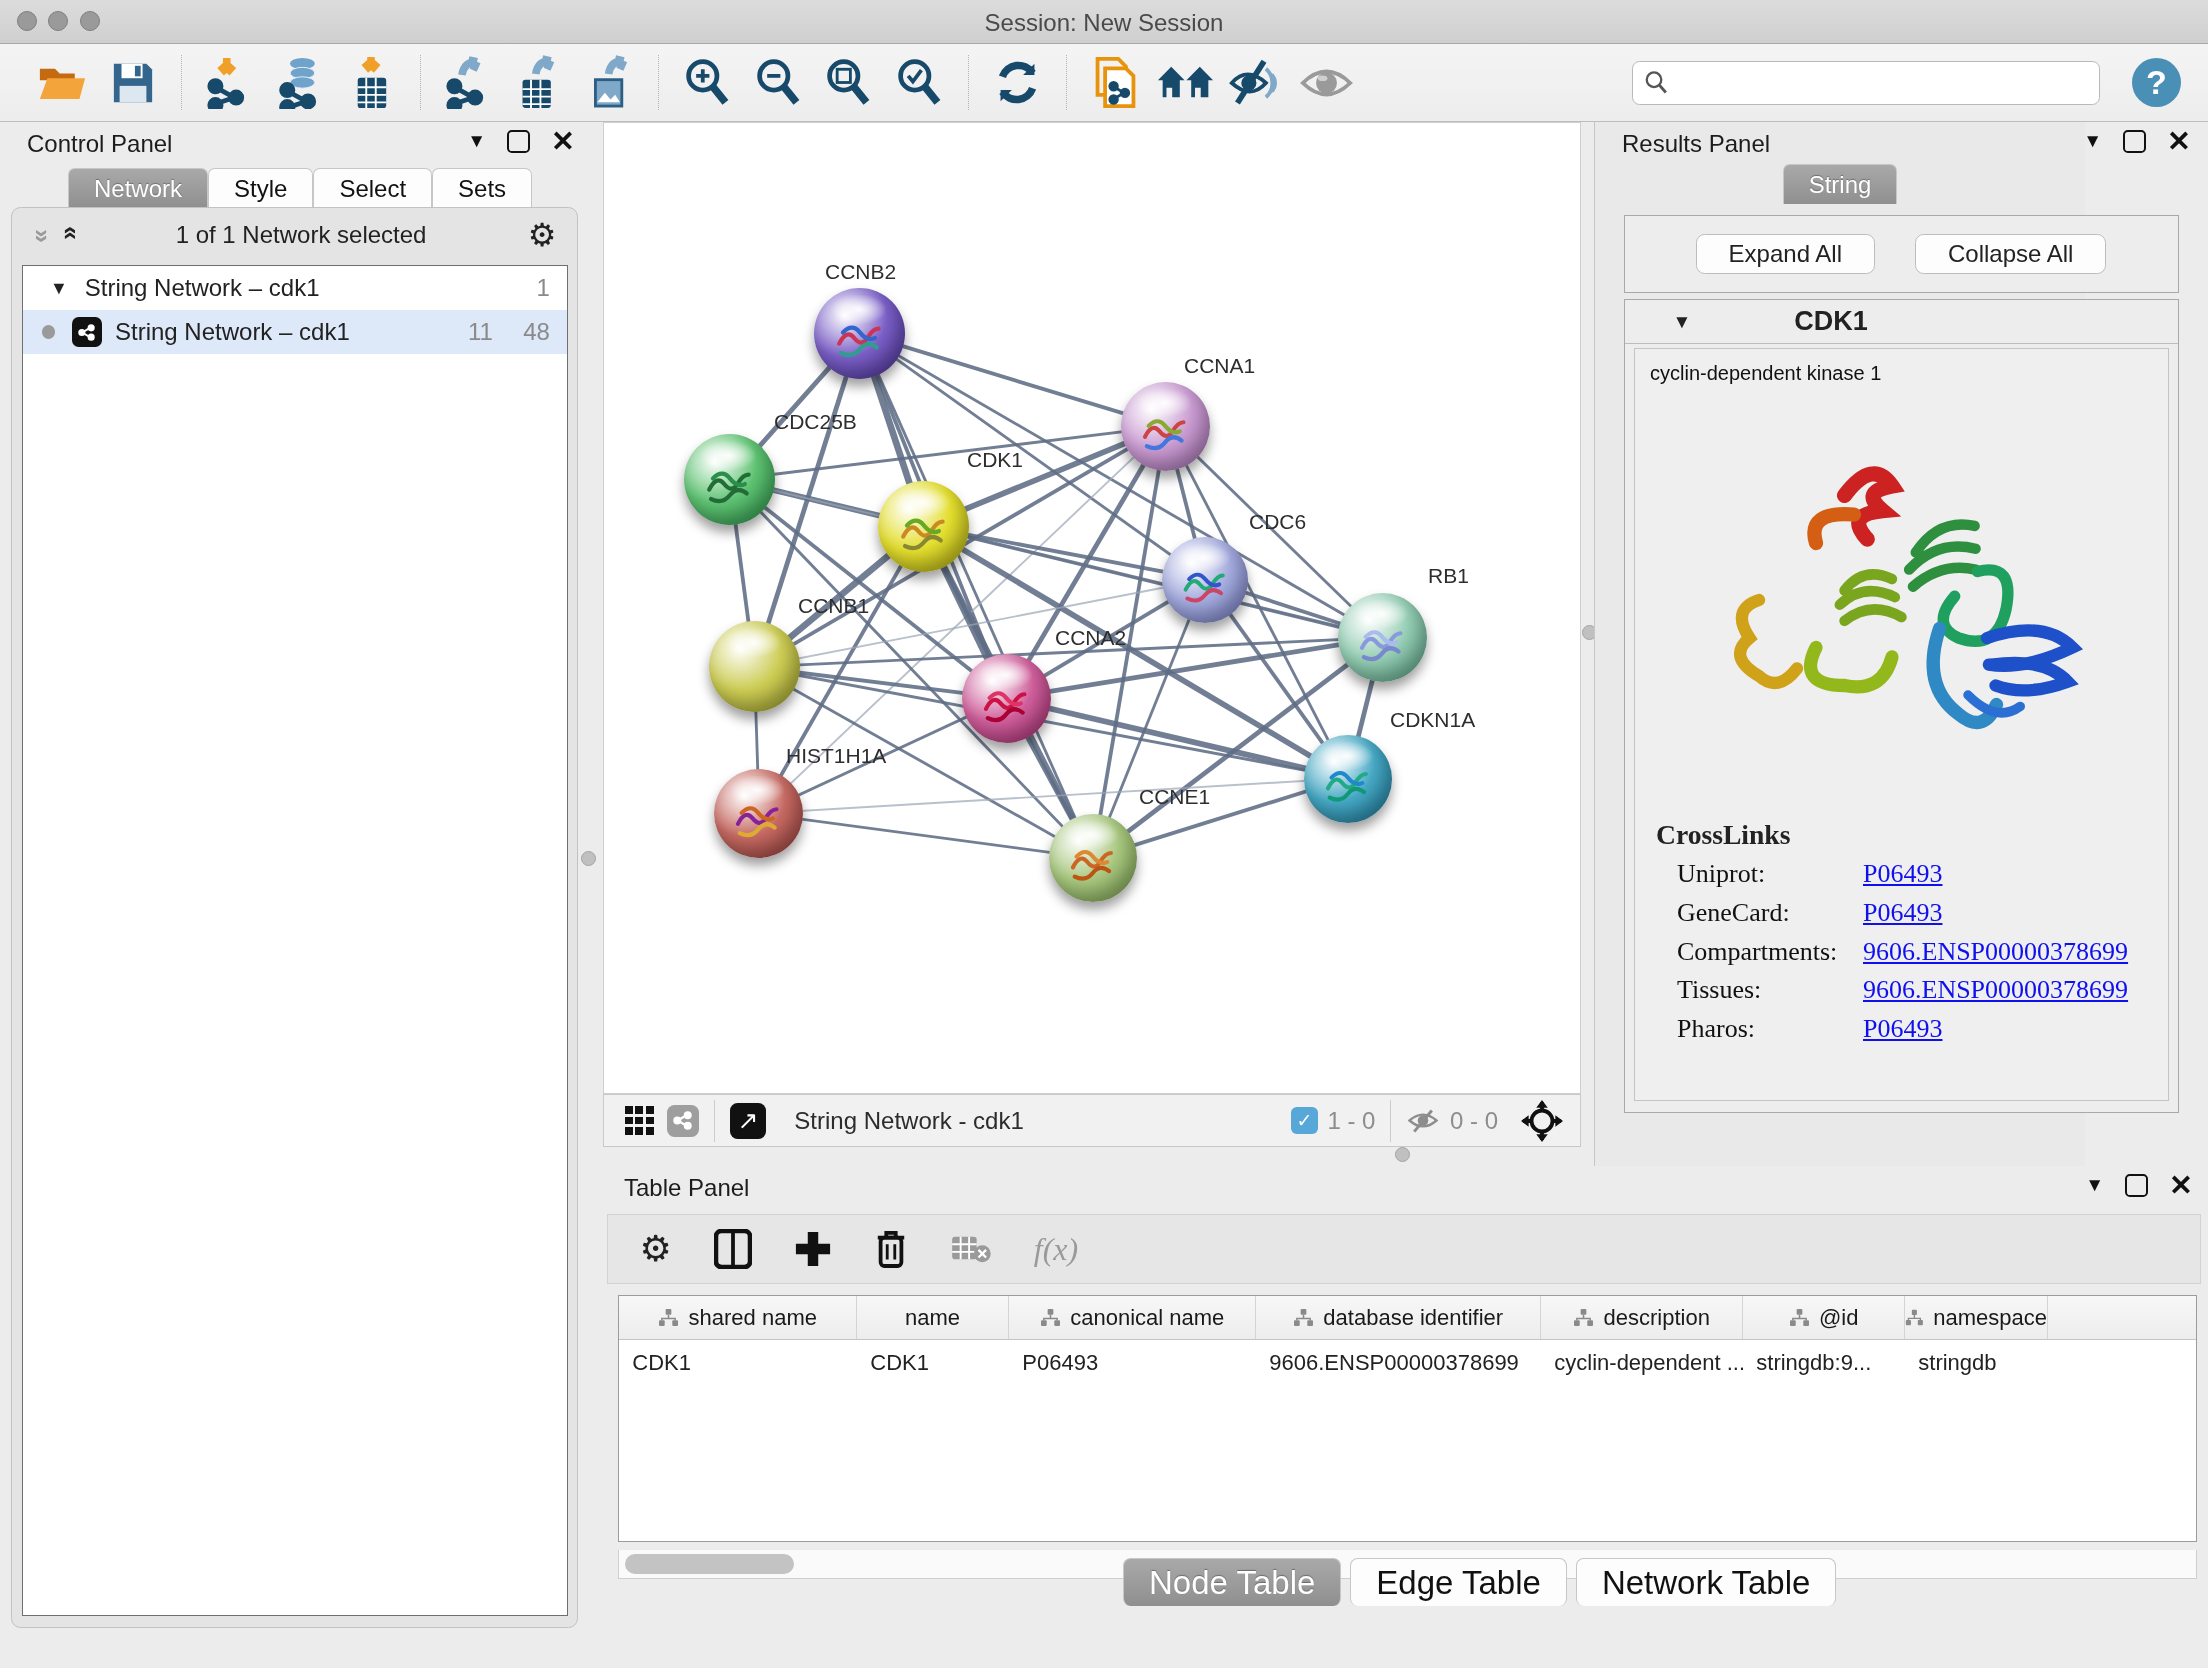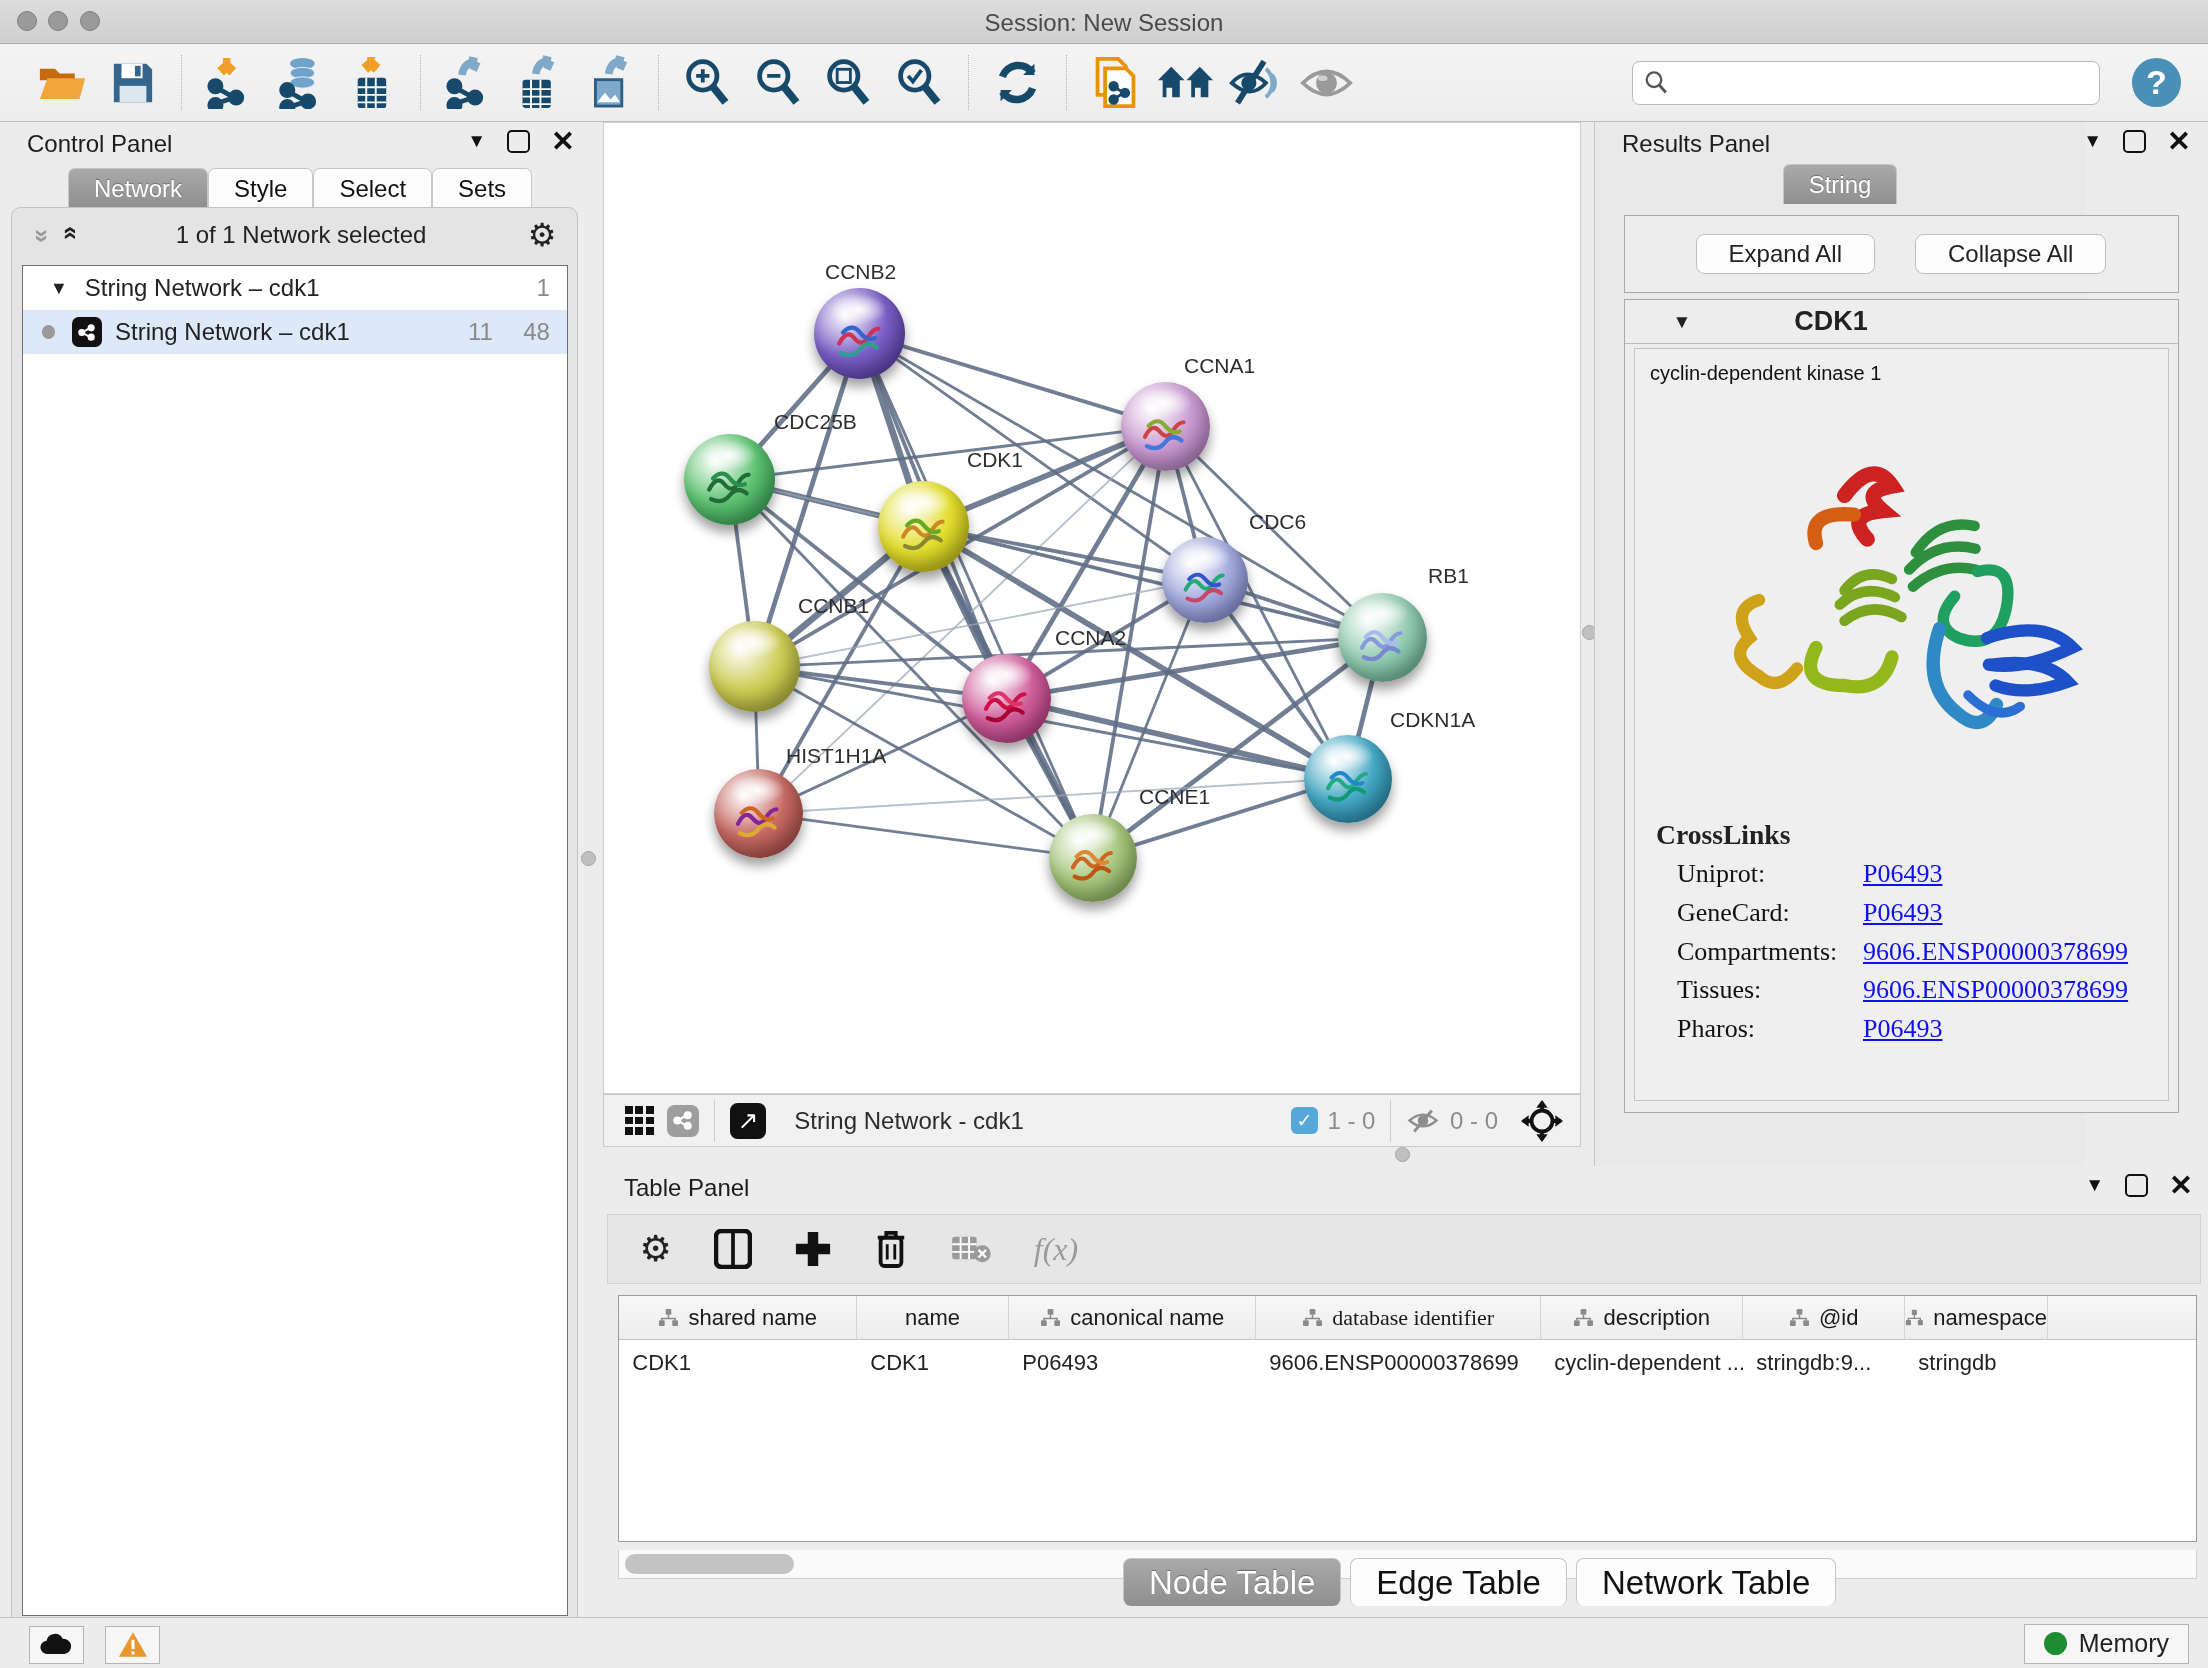--- a/index.html
+++ b/index.html
@@ -662,21 +662,21 @@
             <svg width="21" height="19" viewBox="0 0 22 20">
               <g fill="#8a8a8a">
                 <rect x="8" y="1" width="6" height="6" rx="1"></rect>
                 <rect x="1" y="13" width="6" height="6" rx="1"></rect>
                 <rect x="15" y="13" width="6" height="6" rx="1"></rect>
               </g>
               <path d="M11 7 v4 M4 13 v-2 h14 v2" stroke="#8a8a8a" stroke-width="1.6" fill="none"></path>
             </svg>
             <span>canonical name</span>
           </div>
-          <div class="th" style="width: 285px; font-family: Liberation Serif, serif;">
+          <div class="th" style="width: 285px;">
             <svg width="21" height="19" viewBox="0 0 22 20">
               <g fill="#8a8a8a">
                 <rect x="8" y="1" width="6" height="6" rx="1"></rect>
                 <rect x="1" y="13" width="6" height="6" rx="1"></rect>
                 <rect x="15" y="13" width="6" height="6" rx="1"></rect>
               </g>
               <path d="M11 7 v4 M4 13 v-2 h14 v2" stroke="#8a8a8a" stroke-width="1.6" fill="none"></path>
             </svg>
             <span>database identifier</span>
           </div>
@@ -727,33 +727,15 @@
     <div id="tp-hscroll">
       <div id="tp-hthumb"></div>
     </div>
     <div id="tp-tabs" class="tabbar">
         <div class="tab sel">Node Table</div>
         <div class="tab">Edge Table</div>
         <div class="tab">Network Table</div>
       </div>
   </div>
 
-  <div id="statusbar">
-    <div class="sb-btn" style="left:28.5px;">
-      <svg width="34" height="23" viewBox="0 0 36 24">
-        <path d="M9 22 a7 7 0 0 1 -1 -14 a9 9 0 0 1 17 -2 a7 7 0 0 1 2 16z" fill="#111"></path>
-      </svg>
-    </div>
-    <div class="sb-btn" style="left:105px;">
-      <svg width="30" height="27" viewBox="0 0 32 28">
-        <path d="M16 1 L31 27 H1z" fill="#e8962e"></path>
-          <rect x="14.4" y="9" width="3.2" height="10" fill="#fff"></rect>
-          <rect x="14.4" y="21.5" width="3.2" height="3.2" fill="#fff"></rect>
-      </svg>
-    </div>
-    <div id="memory-btn">
-      <span class="dot"></span>
-      <span>Memory</span>
-    </div>
-  </div>
 
 </div>
 
 
 </body></html>

